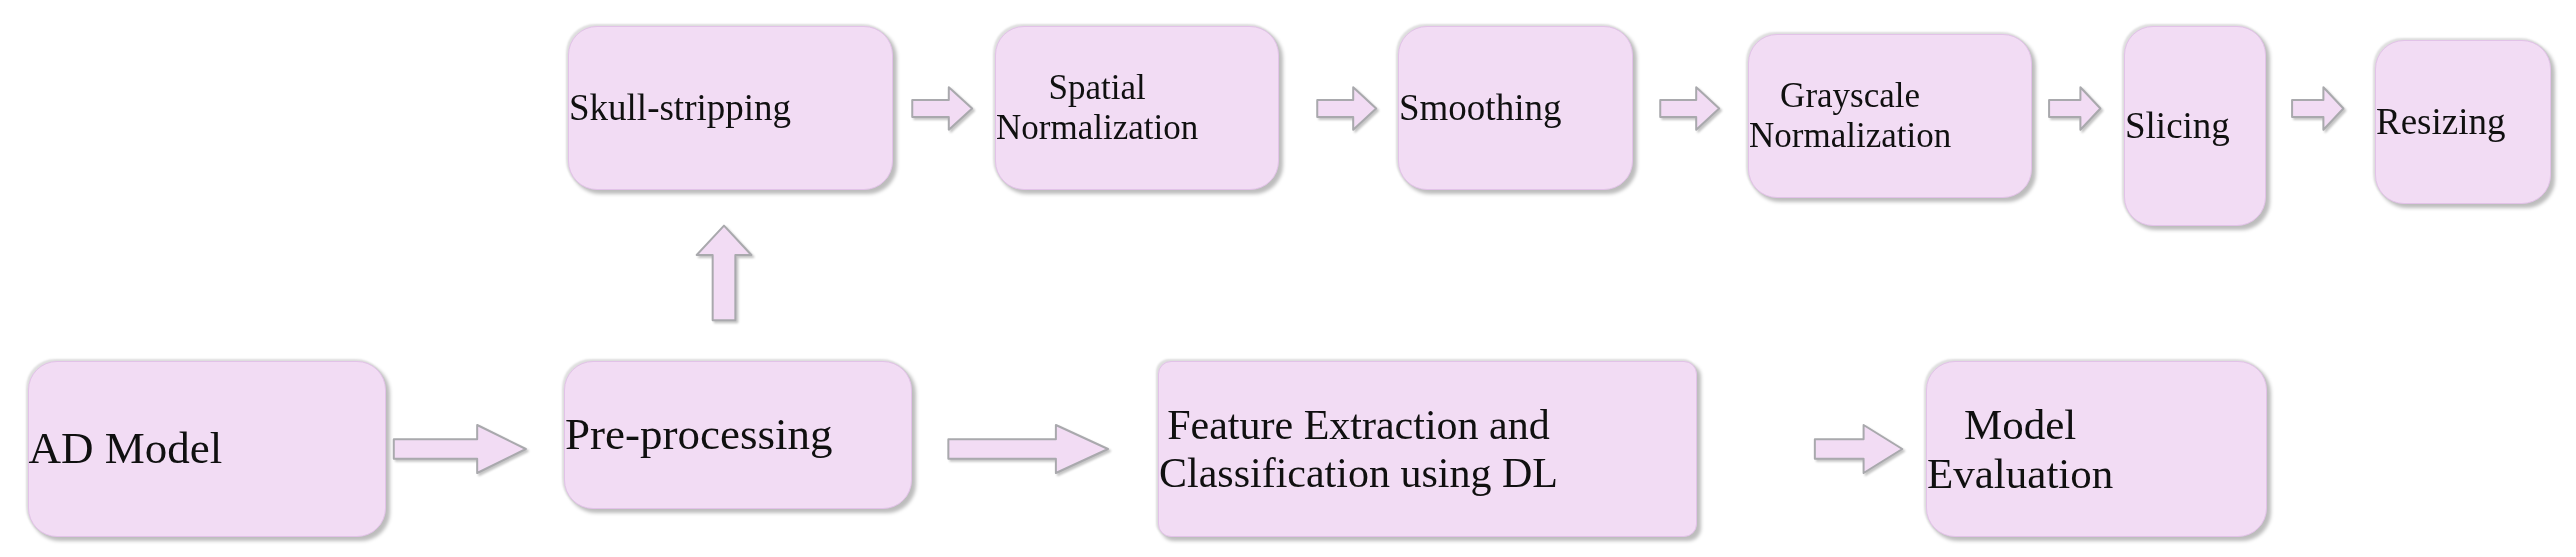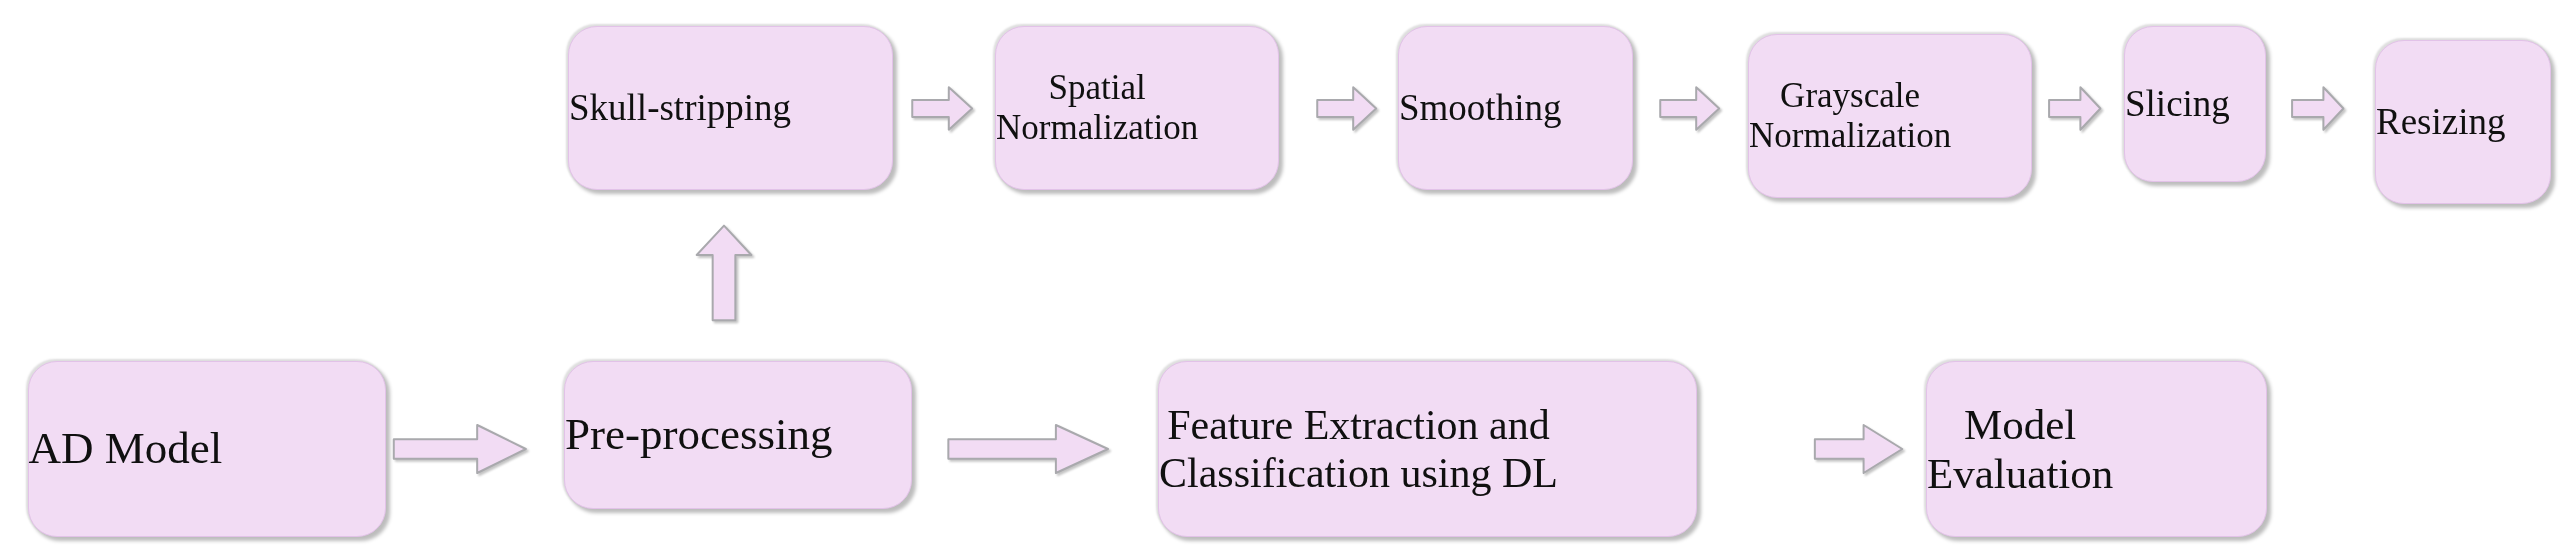--- a/index.html
+++ b/index.html
@@ -32,26 +32,26 @@
     text-align:center;
     color:var(--text,#101010);
     line-height:1.15;
   }
   .node .lbl{white-space:pre-line;}
   
   .n-skull     {left:568px; top:26px; width:325px; height:164px; font-size:37px;}
   .n-spatial   {left:995px;top:26px; width:284px; height:164px; font-size:35px;}
   .n-smoothing {left:1398px;top:26px; width:235px; height:164px; font-size:37px;}
   .n-grayscale {left:1748px;top:26px; width:284px; height:164px; font-size:35px;margin-top:8px;}
-  .n-slicing   {left:2124px;top:26px; width:142px; height:156px; font-size:37px;}
+  .n-slicing   {left:2124px;top:26px; width:142px; height:200px; font-size:37px;}
   .n-resizing  {left:2375px;top:40px; width:176px; height:164px; font-size:37px;}
   
   .n-addata    {left:27.6px;  top:361px;width:358px; height:176px; font-size:45px;}
   .n-pre       {left:564px; top:361px;width:348px; height:148px; font-size:45px;}
-  .n-feature   {left:1158px;top:361px;width:539px; height:176px; font-size:42px; border-radius:29px;}
+  .n-feature   {left:1158px;top:361px;width:539px; height:176px; font-size:42px; border-radius:13px;}
   .n-model     {left:1926px;top:361px;width:341px; height:176px; font-size:43px;}
   
   .arrow{position:absolute;overflow:visible;filter:drop-shadow(2px 2.6px 1.3px #c4c4c4);}
   .arrow path{
     fill:var(--arrow-fill,#f2dcf4);
     stroke:var(--arrow-stroke,#a9a9ad);
     stroke-width:2;
     stroke-linejoin:round;
     vector-effect:non-scaling-stroke;
   }

